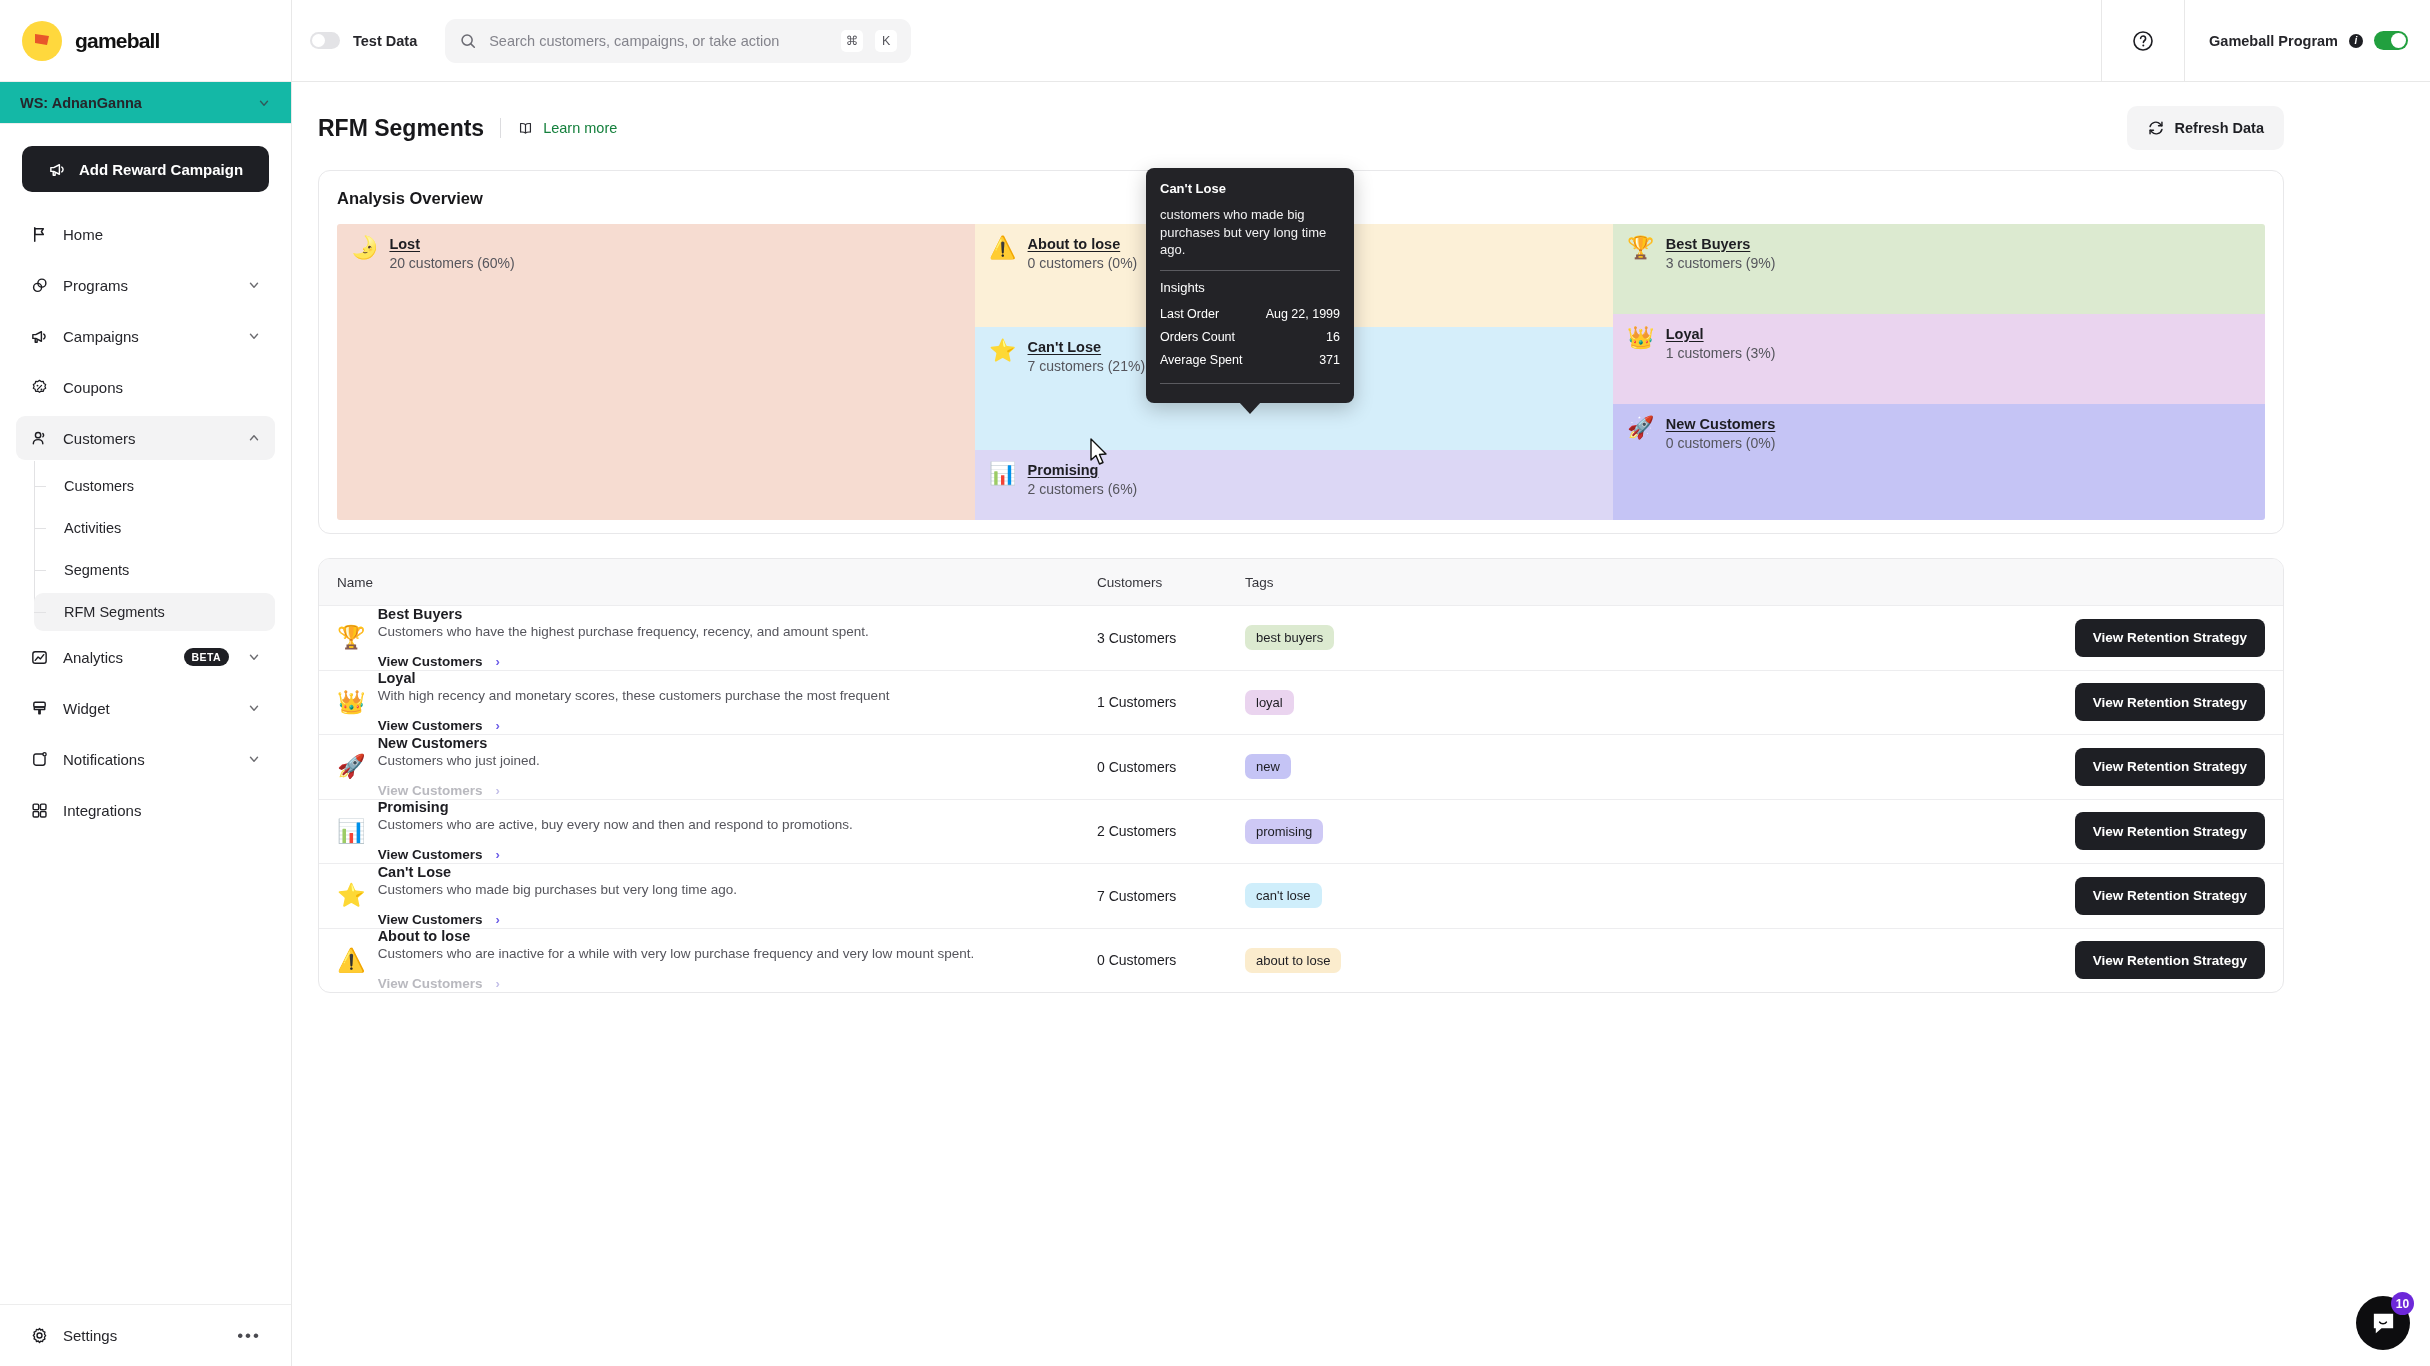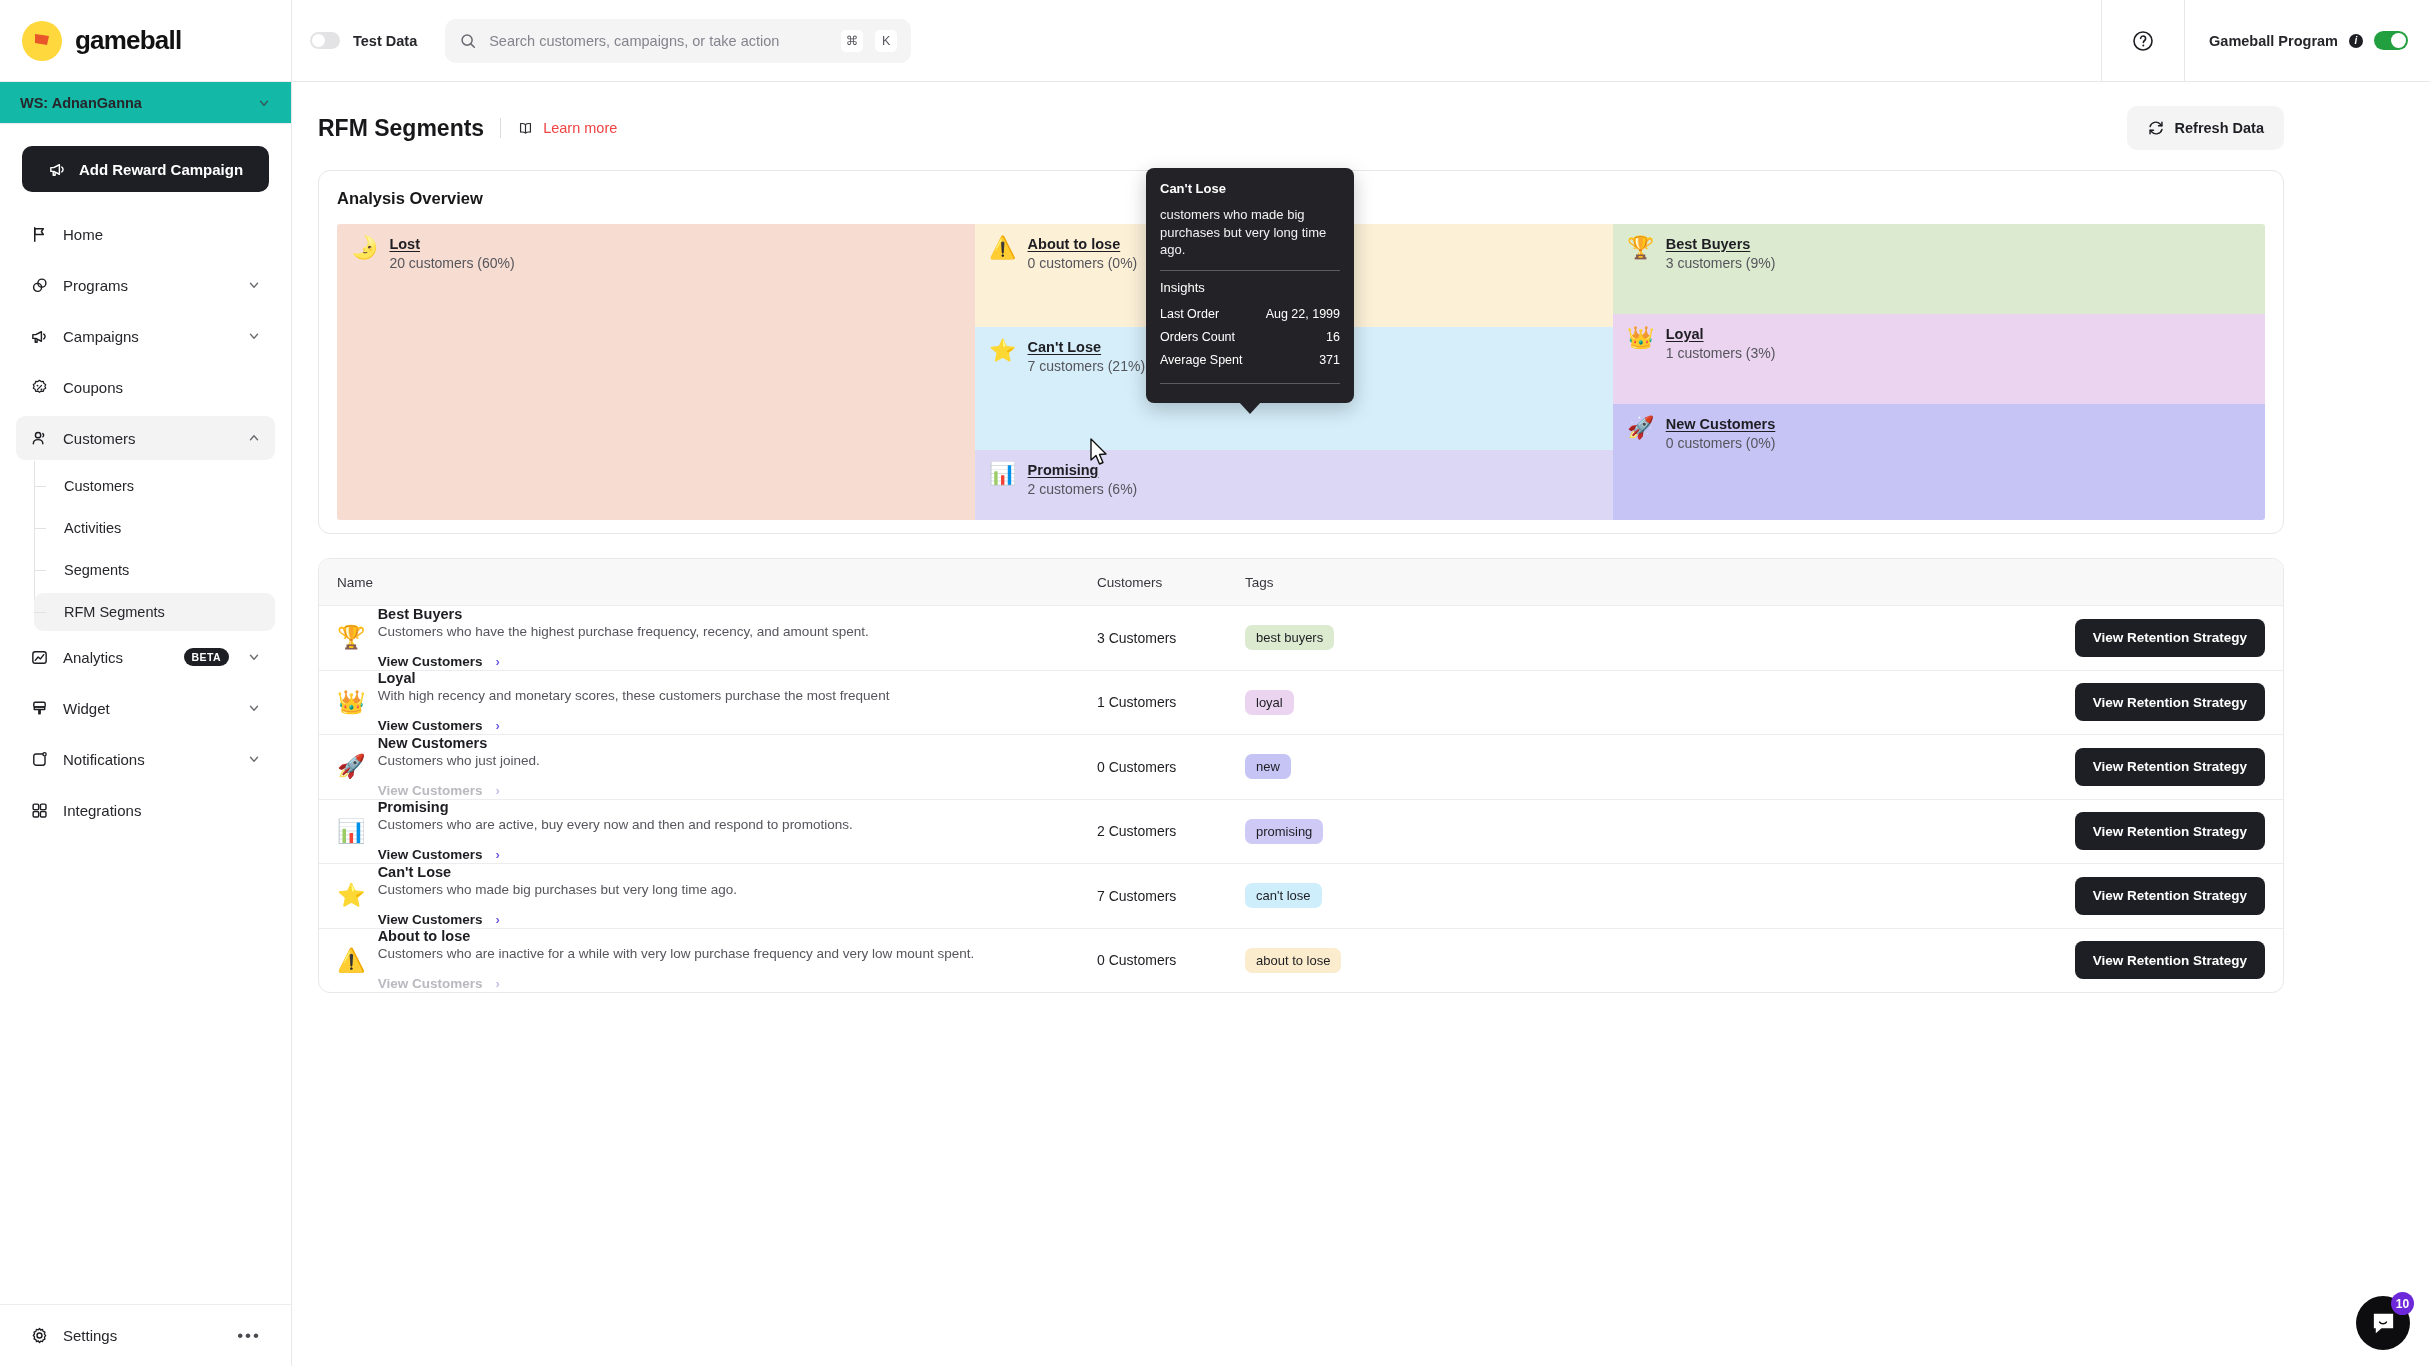--- a/index.html
+++ b/index.html
@@ -22,21 +22,21 @@
   #brand {
     height: 82px; display: flex; align-items: center;
     padding-left: 22px; gap: 13px;
     border-bottom: 1px solid #ededed;
   }
   .logo-circle {
     width: 40px; height: 40px; border-radius: 50%;
     background: #ffd83d; display: flex; align-items: center; justify-content: center;
   }
   .logo-flag { display:block; }
-  .brand-word { font-size: 26px; font-weight: 700; letter-spacing: -0.8px; color: #111; }
+  .brand-word { font-size: 21px; font-weight: 700; letter-spacing: -0.8px; color: #111; }
 
   #ws-row {
     height: 42px; background: #14b8a6;
     display: flex; align-items: center; justify-content: space-between;
     padding: 0 20px 0 20px;
     border-bottom: 1px solid #ededed;
     font-size: 14.5px; font-weight: 600; color: #26262b;
   }
 
   #add-campaign {
@@ -135,21 +135,21 @@
   }
 
   
   #main {
     position: absolute; left: 292px; top: 82px; right: 0; bottom: 0;
     background: #fff; padding: 0 146px 0 26px;
   }
   #page-head { display: flex; align-items: center; padding: 24px 0 20px 0; }
   #page-title { font-size: 23px; font-weight: 700; color: #18181b; }
   .vdiv { width: 1px; height: 20px; background: #dcdcdf; margin: 0 16px; }
-  #learn-more { display: flex; align-items: center; gap: 9px; font-size: 14.5px; color: #ef4444; cursor: pointer; }
+  #learn-more { display: flex; align-items: center; gap: 9px; font-size: 14.5px; color: #15803d; cursor: pointer; }
   #refresh-btn {
     margin-left: auto; height: 44px; border-radius: 10px; background: #f4f4f5;
     display: flex; align-items: center; gap: 10px; padding: 0 20px;
     font-size: 14.5px; font-weight: 600; color: #1e1f24; cursor: pointer; border: none;
   }
 
   
   #analysis-card {
     border: 1px solid #e8e8ea; border-radius: 12px; padding: 18px 18px 18px 18px;
     height: 364px;

